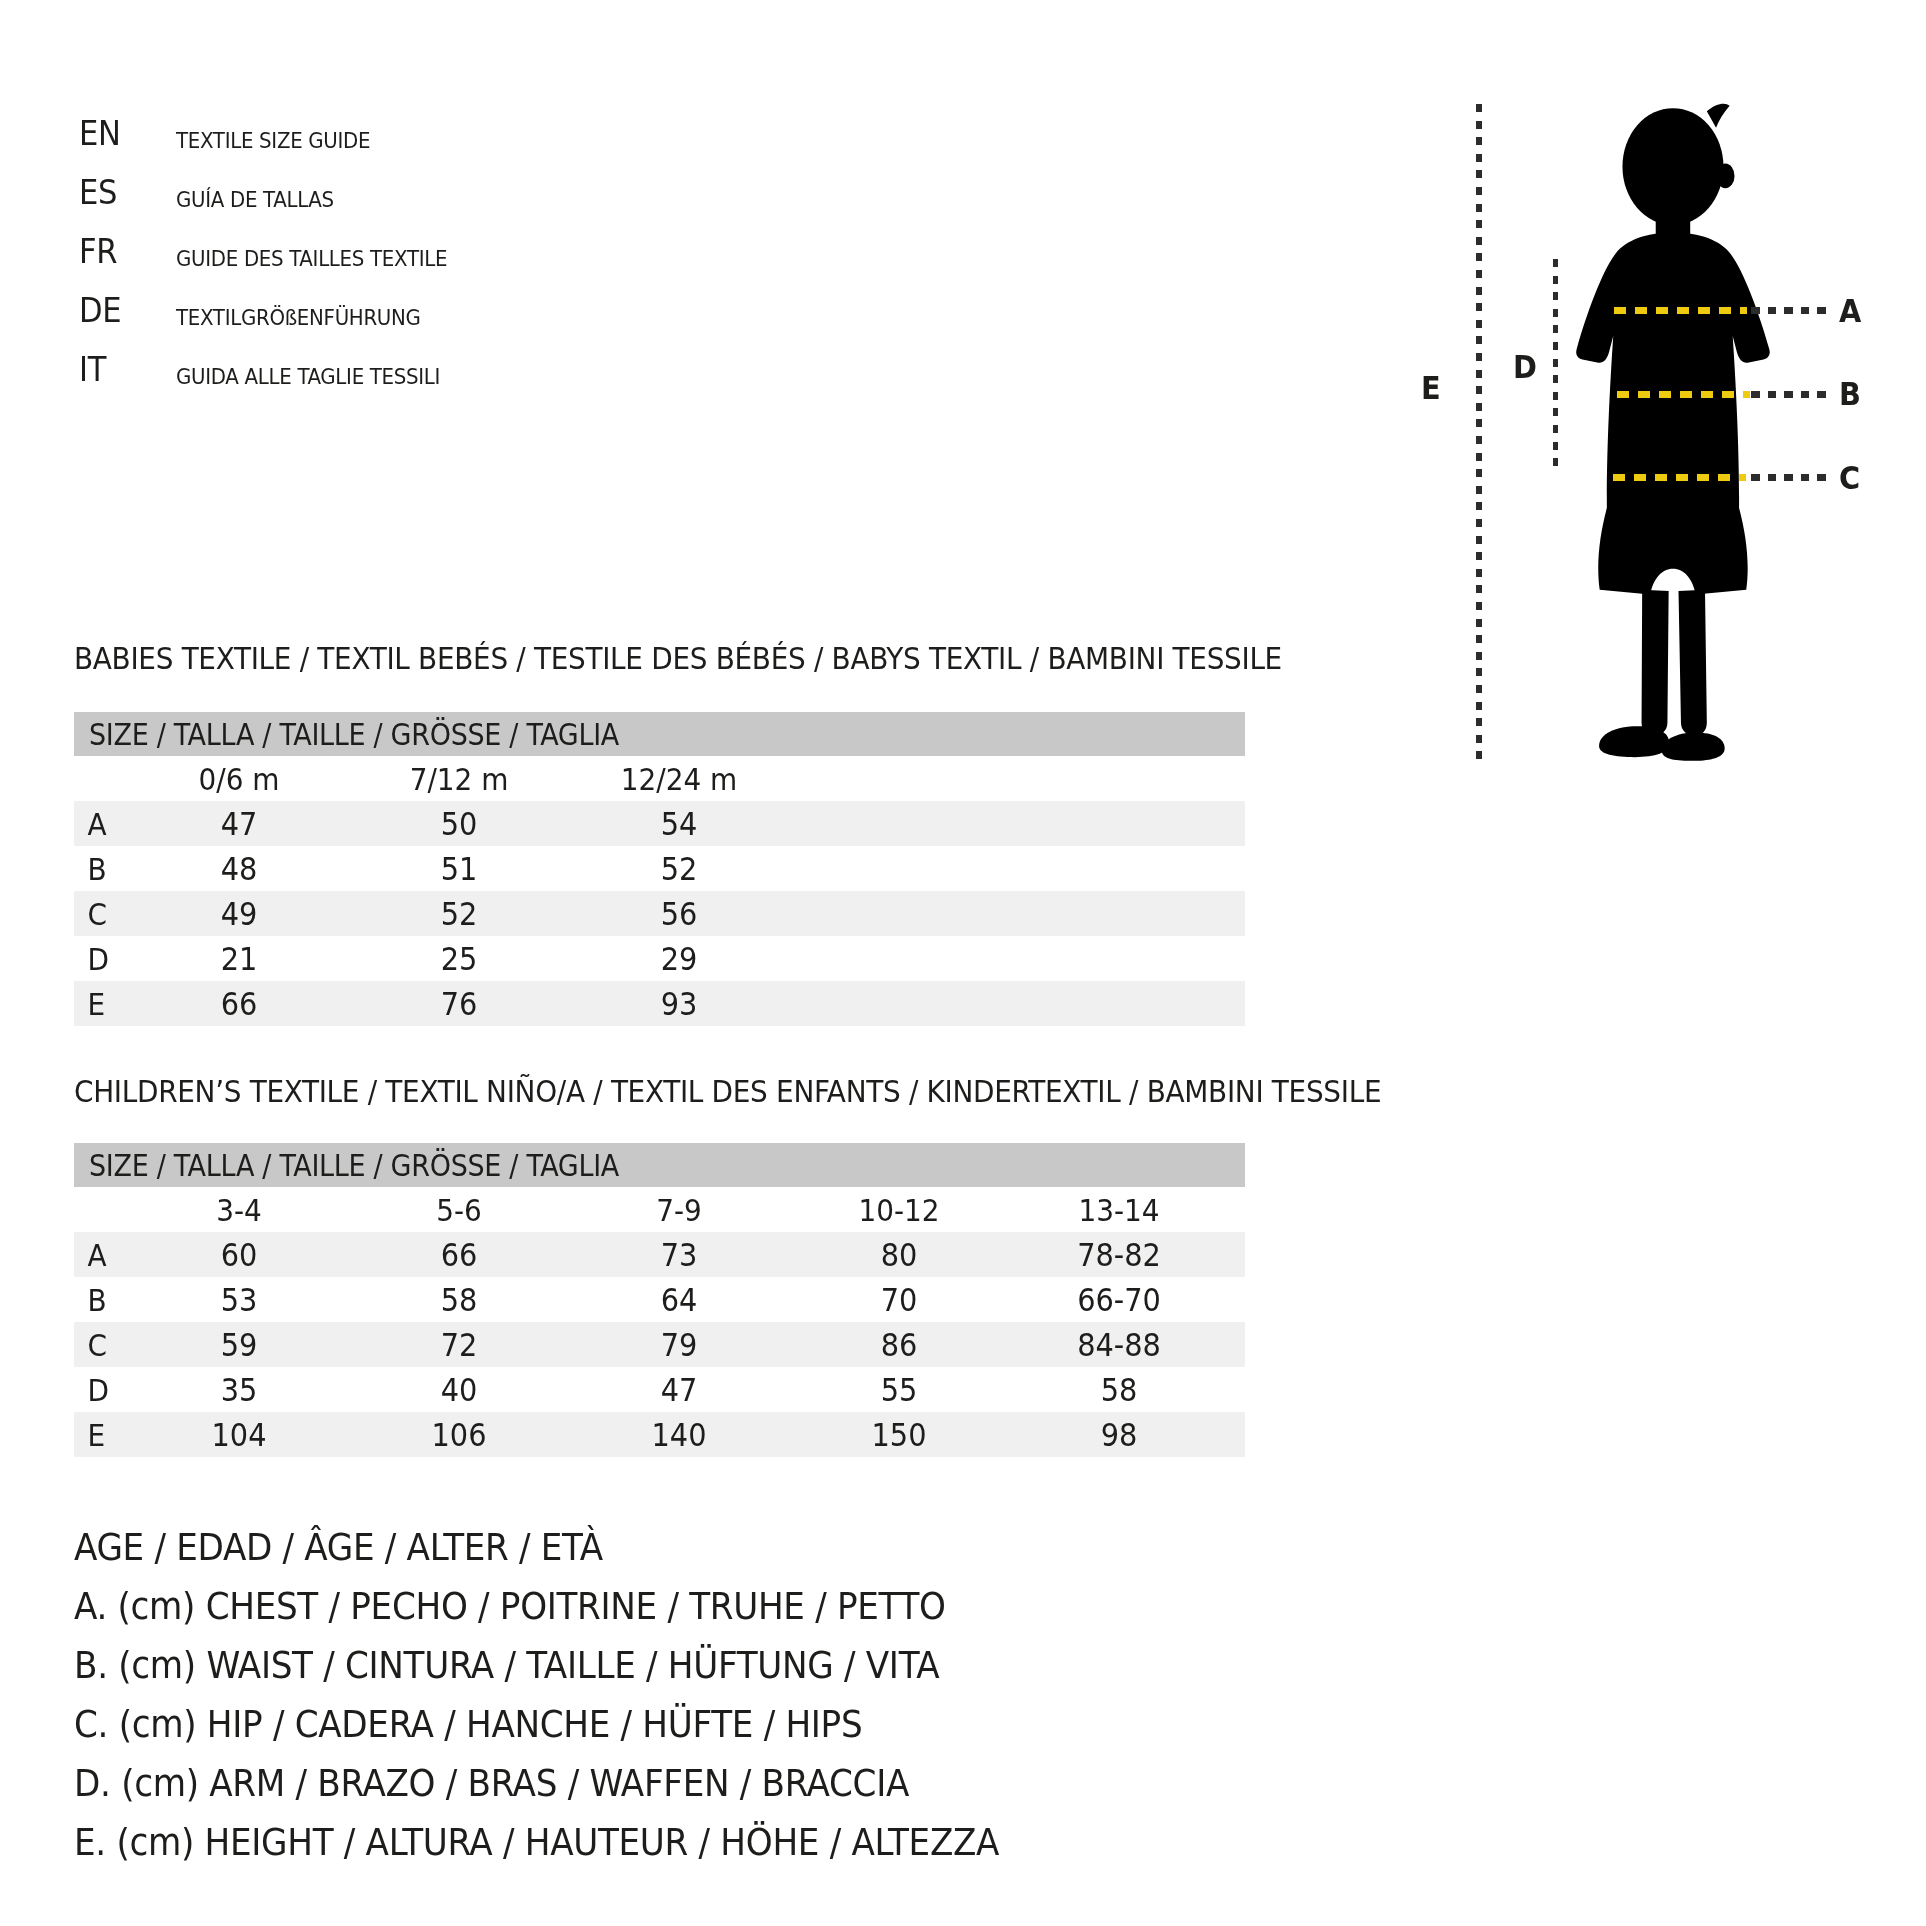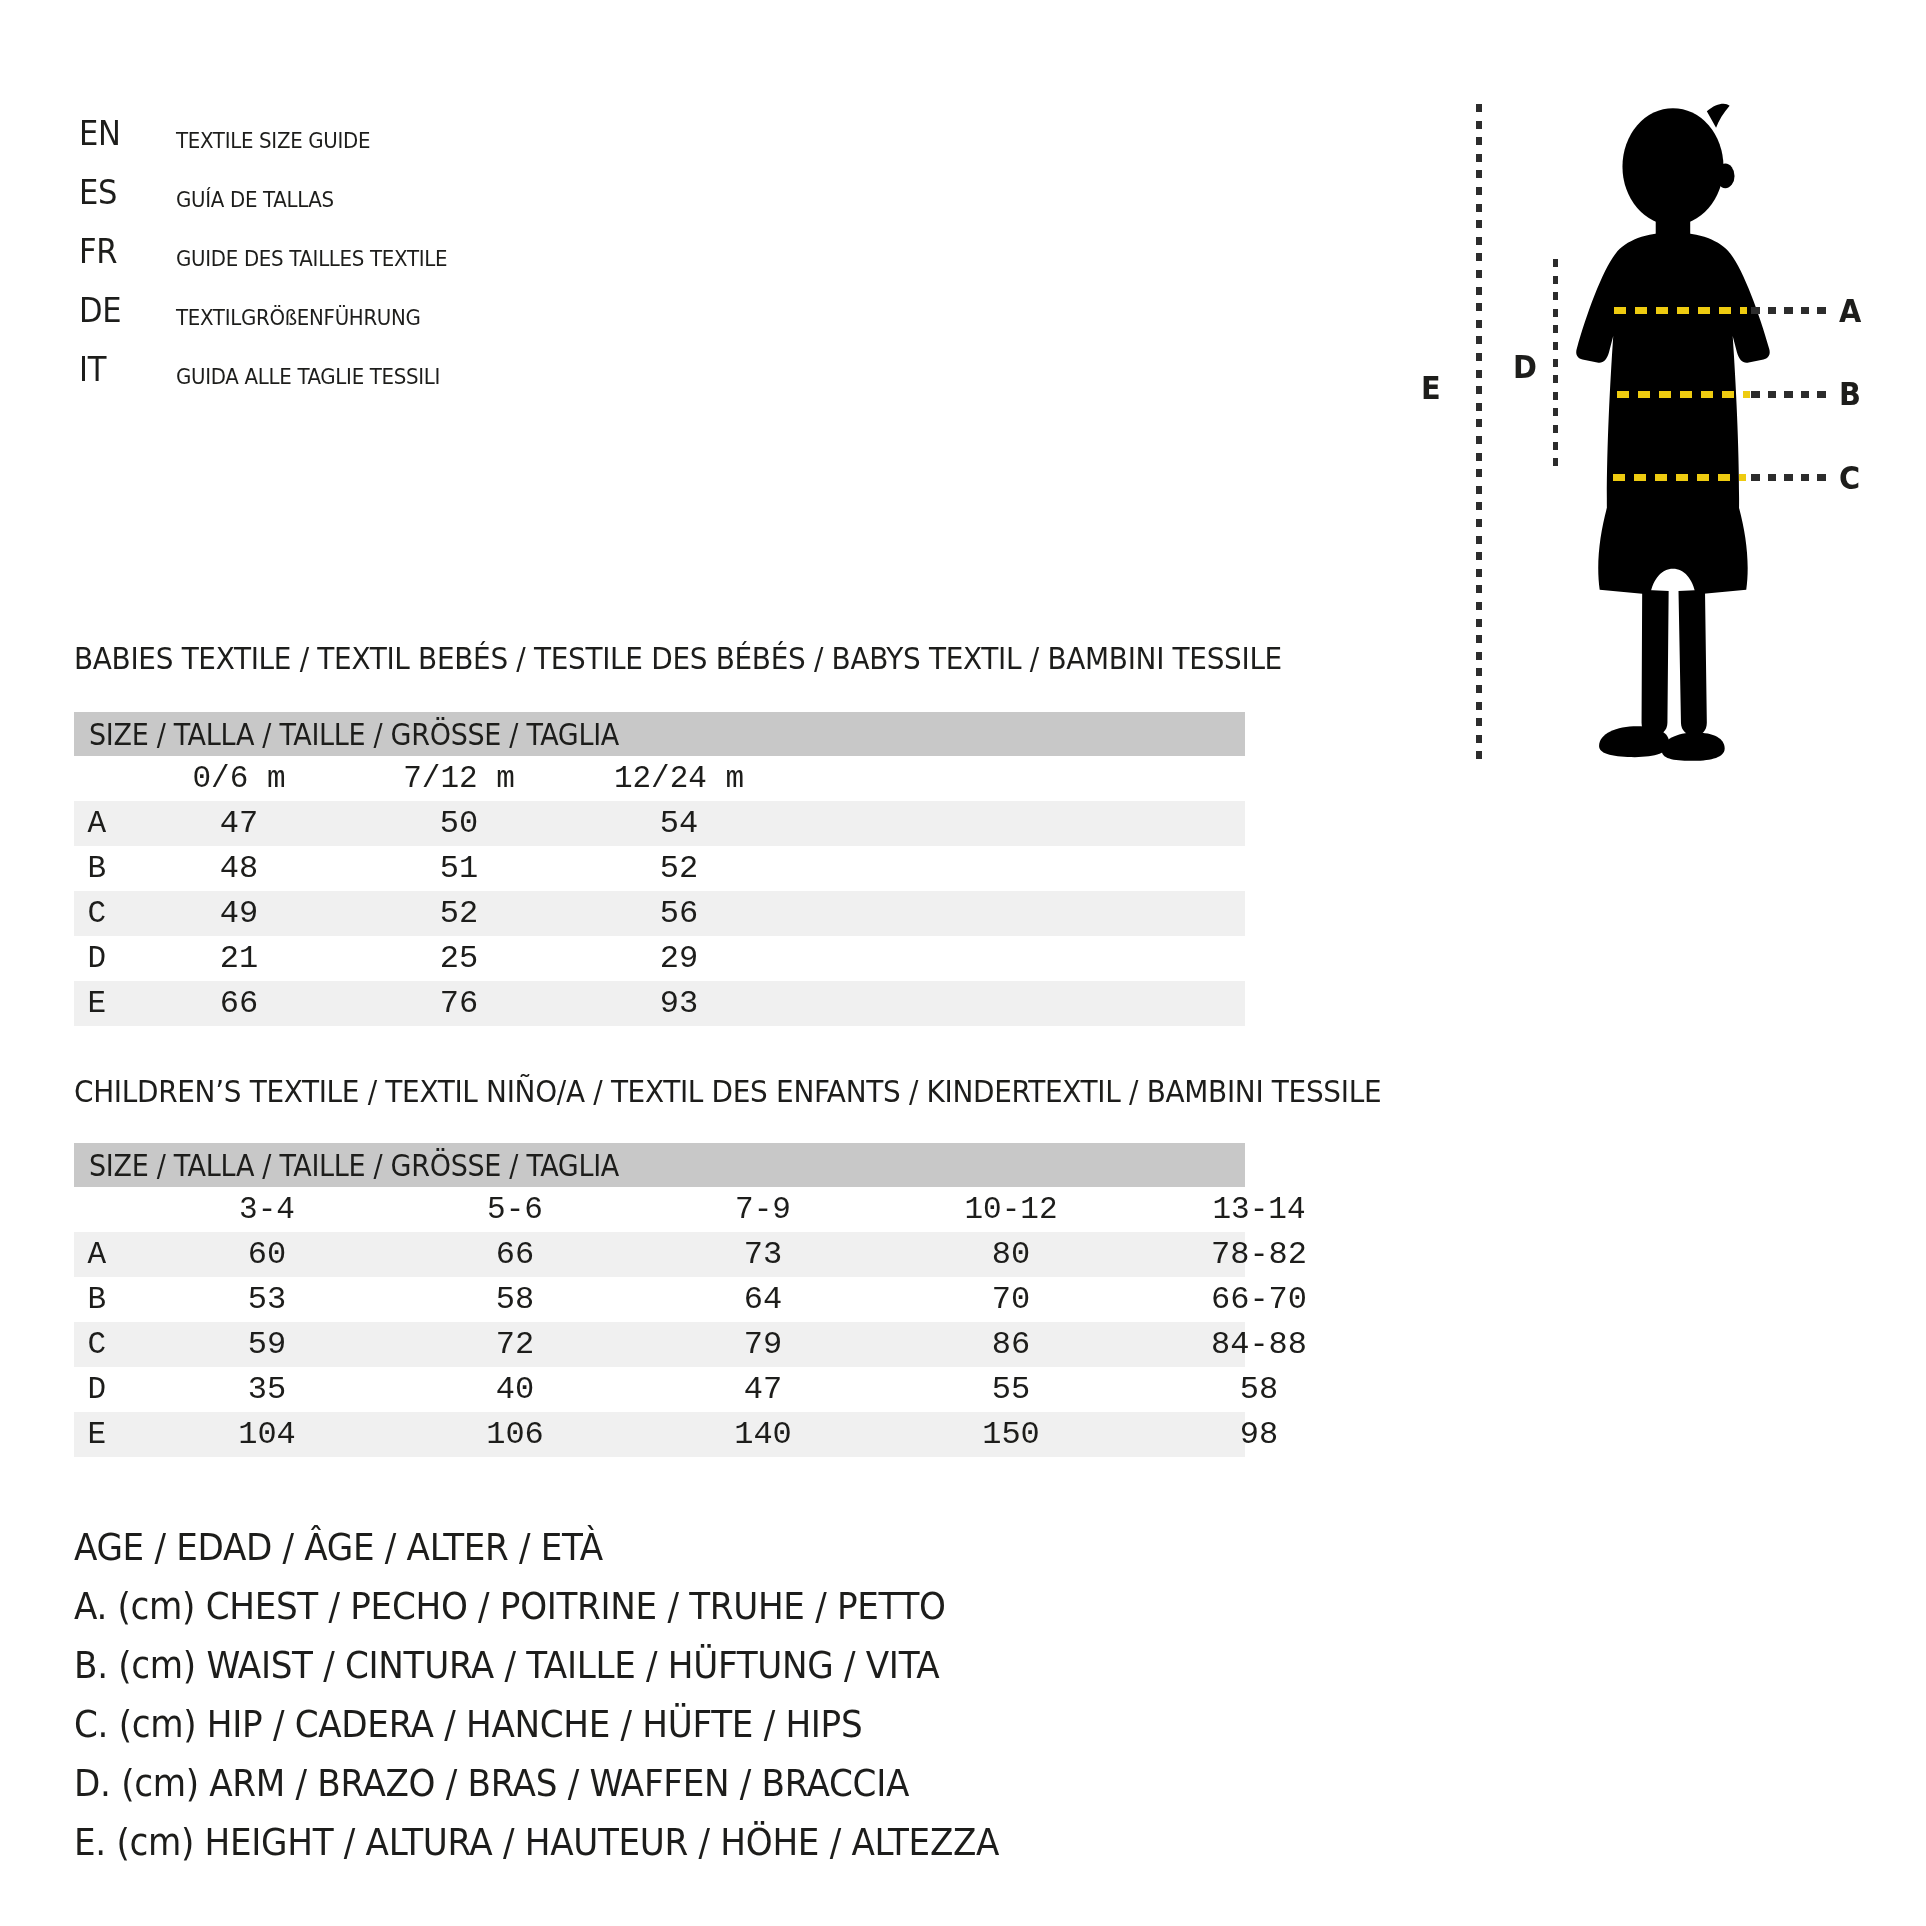--- a/index.html
+++ b/index.html
@@ -29,23 +29,23 @@
     background:repeating-linear-gradient(90deg, var(--c-measure-yellow,#eecb10) 0 12.3px, transparent 12.3px 21px); }
   .mline-dark { position:absolute; height:7.4px; width:75px;
     background:repeating-linear-gradient(90deg, var(--c-measure-dark,#2c2c2c) 0 8.6px, transparent 8.6px 16.6px); }
 
   
   .section-heading { position:absolute; left:74px; font-size:31px; letter-spacing:-0.3px; white-space:nowrap; }
 
   
   .size-table { position:absolute; left:74px; width:1171px; }
   .size-bar { height:44px; background:var(--c-header-bar,#c8c8c8); display:flex; align-items:center; padding-left:15px; box-sizing:border-box; font-size:30px; letter-spacing:-0.3px; }
-  .trow { display:grid; align-items:center; height:45px;font-family:Liberation Mono, monospace; }
+  .trow { display:grid; align-items:center; height:45px; }
   .babies .trow   { grid-template-columns:55px repeat(3,220px) 1fr; }
-  .children .trow { grid-template-columns:55px repeat(5,220px) 1fr;gap:28px; }
+  .children .trow { grid-template-columns:55px repeat(5,220px) 1fr; }
   .trow.stripe { background:var(--c-row-stripe,#f0f0f0); }
   .tcell { text-align:center; font-size:32px; }
   .tcell.hdr { font-size:31px; }
   .rlabel { font-size:31px; padding-left:13.6px; }
 
   
   .legend { position:absolute; left:74px; top:1517px; }
   .legend-row { height:59px; display:flex; align-items:center; font-size:38px; letter-spacing:-0.3px; white-space:nowrap; }
 </style>
 </head>

